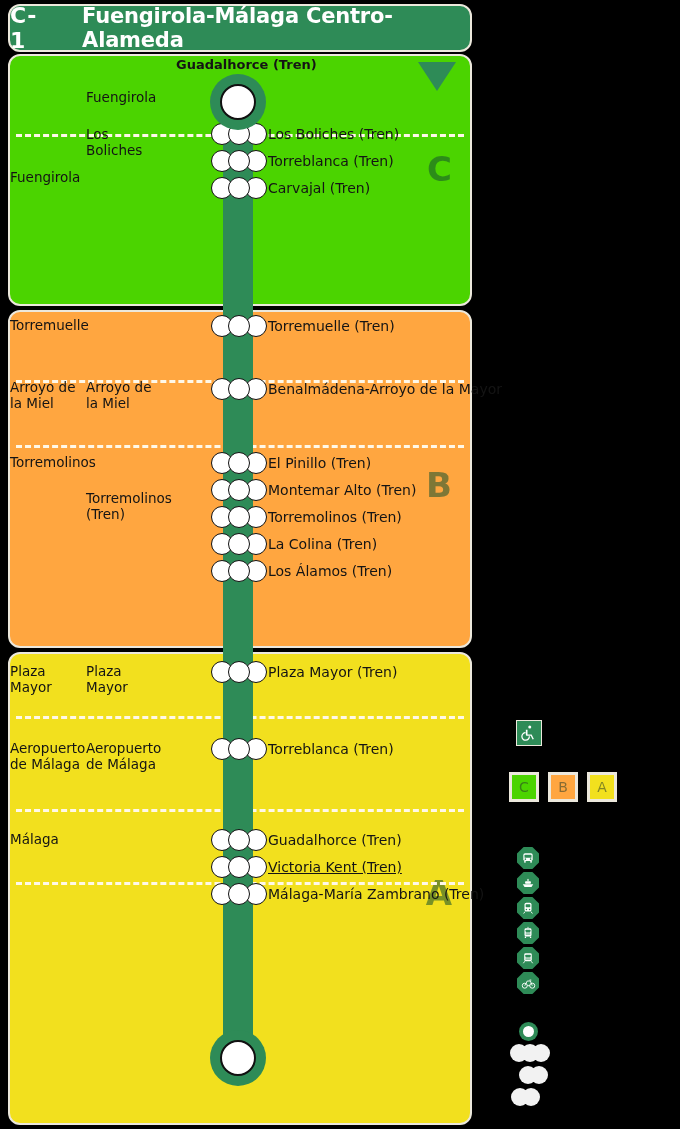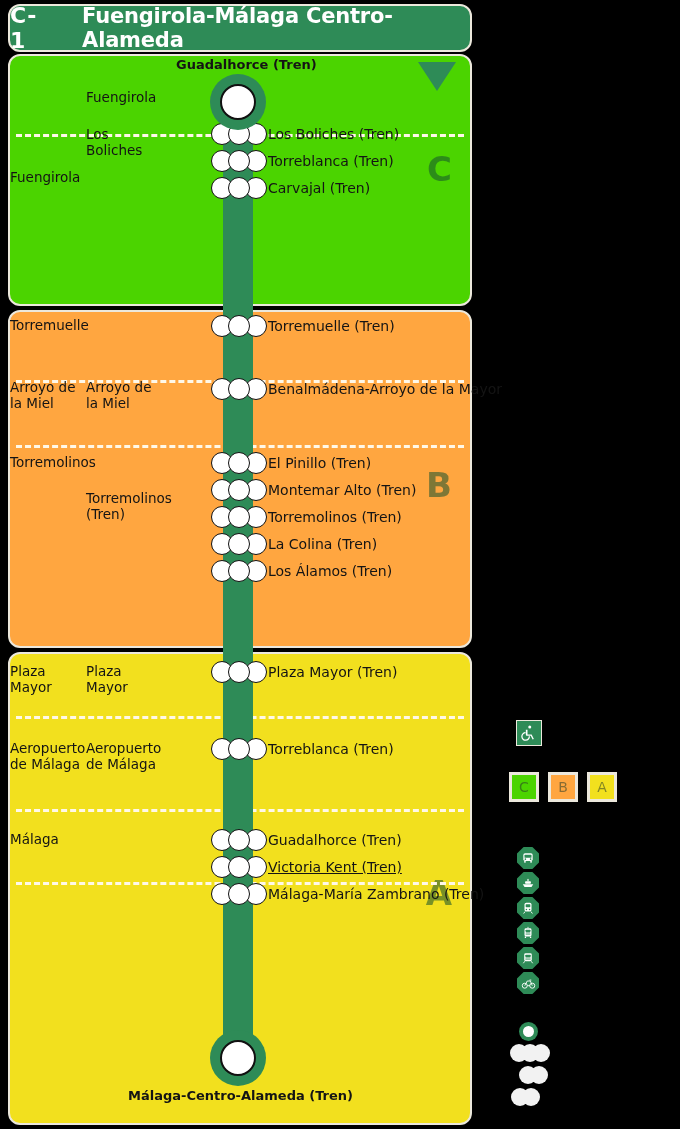--- a/index.html
+++ b/index.html
@@ -318,21 +318,20 @@
   <div class="stop-pill" style="top:883px;">
     <div class="c c1"></div>
     <div class="c c3"></div>
     <div class="c c2"></div>
   </div>
   <div class="stop-label" style="top:886px;">Málaga-María Zambrano (Tren)</div>
 
   <div class="terminal" style="top:1030px;">
     <div class="inner"></div>
   </div>
-  <div class="terminal-label" style="left:128px; top:1088px;">Málaga-Centro-Alameda (Tren)</div>
 
   <div class="access-badge">
     <svg width="18" height="18" viewBox="0 0 24 24" aria-hidden="true">
       <circle cx="13" cy="4" r="2" fill="#ffffff"></circle>
       <path d="M10 7.5 L10 14 L15.5 14 L18.5 20 L16.8 20.8 L14.3 15.7 L9 15.7 C8.2 15.7 7.8 15.2 7.8 14.4 L7.8 7.5 Z" fill="#ffffff"></path>
       <path d="M12.5 16.4 A5 5 0 1 1 7.4 11.6" fill="none" stroke="#ffffff" stroke-width="1.7"></path>
     </svg>
   </div>
 
   <div class="zone-swatch" id="sw-c">

